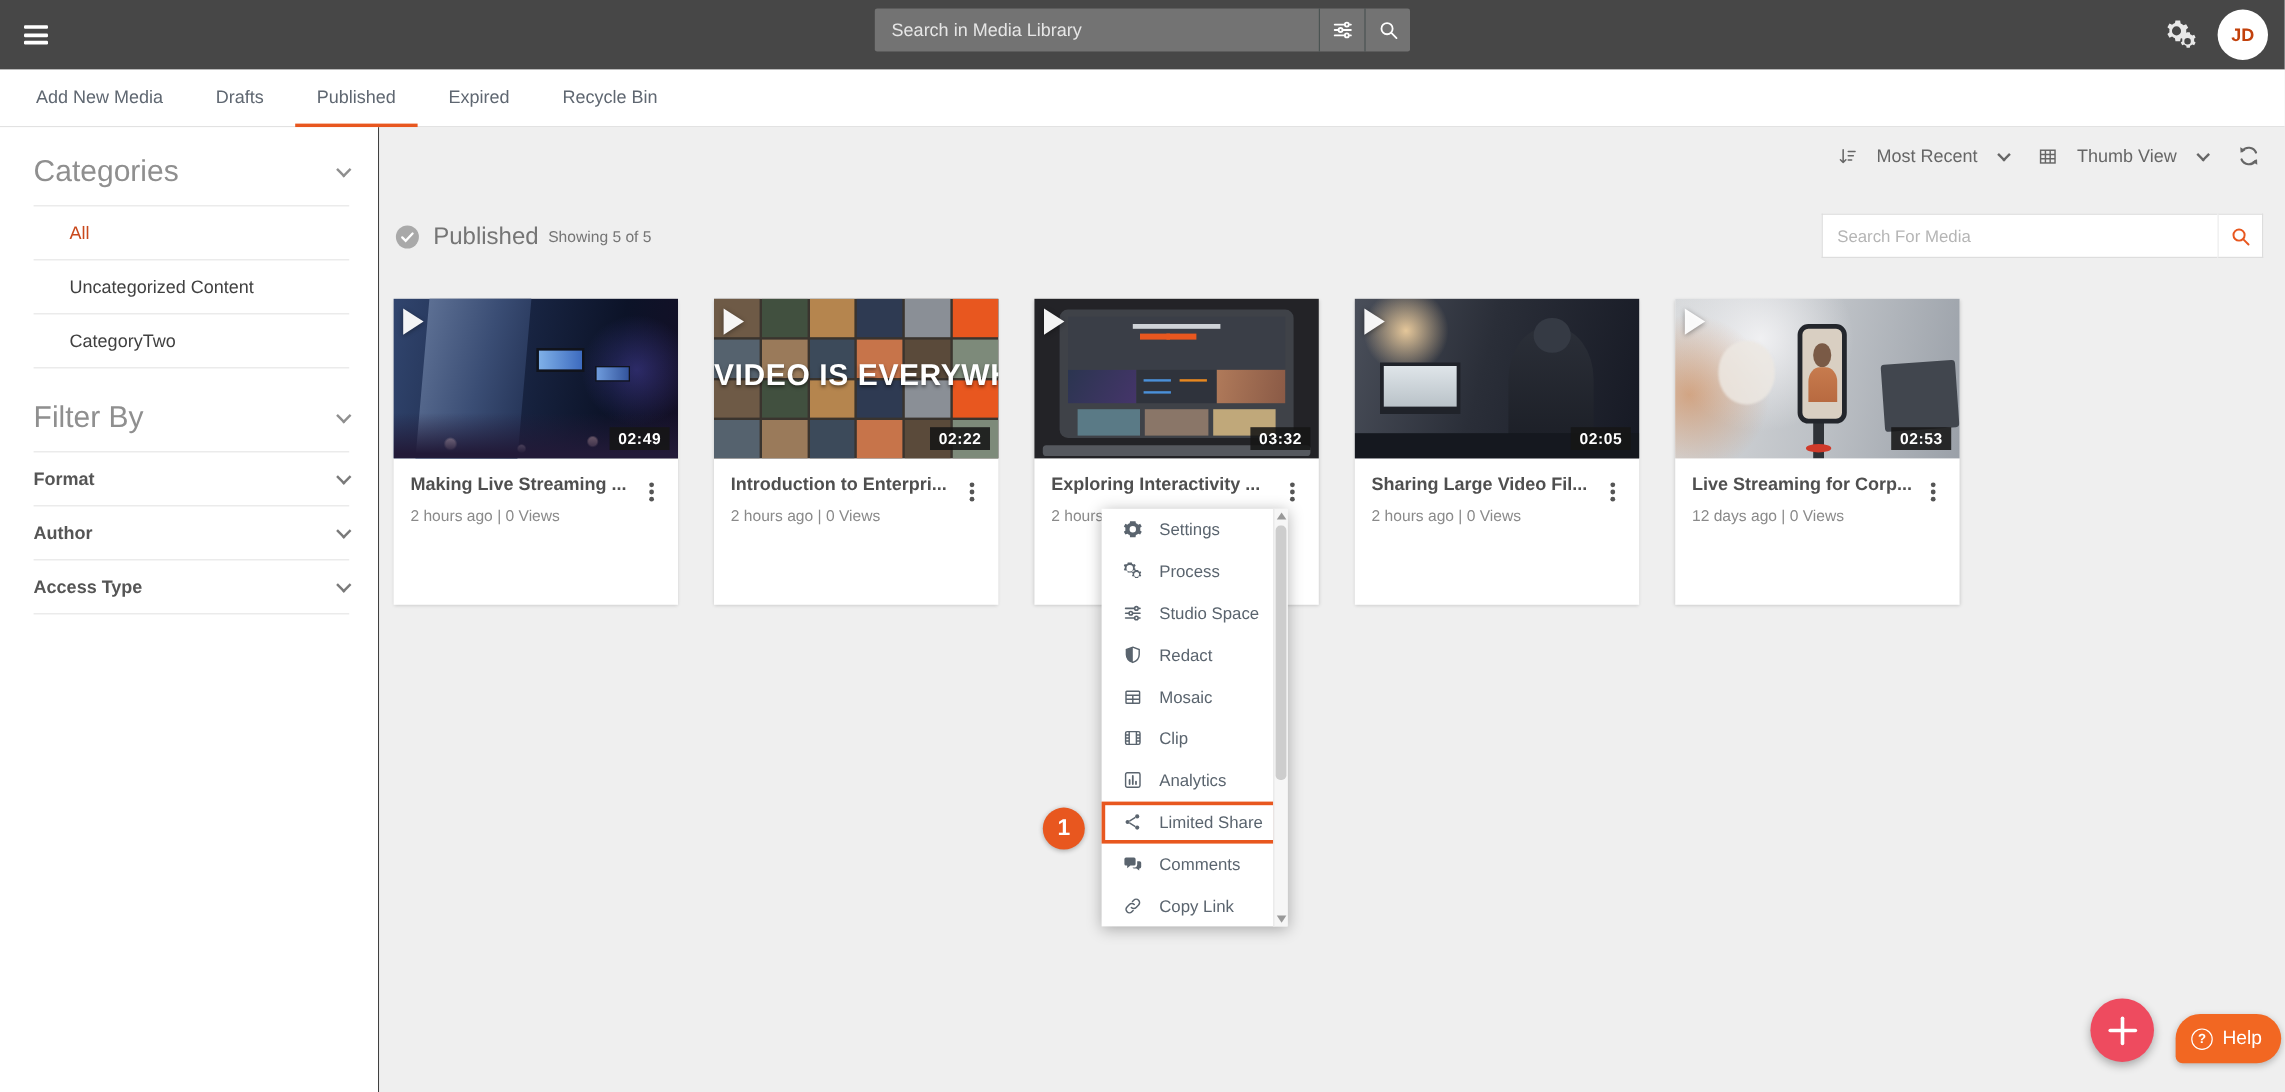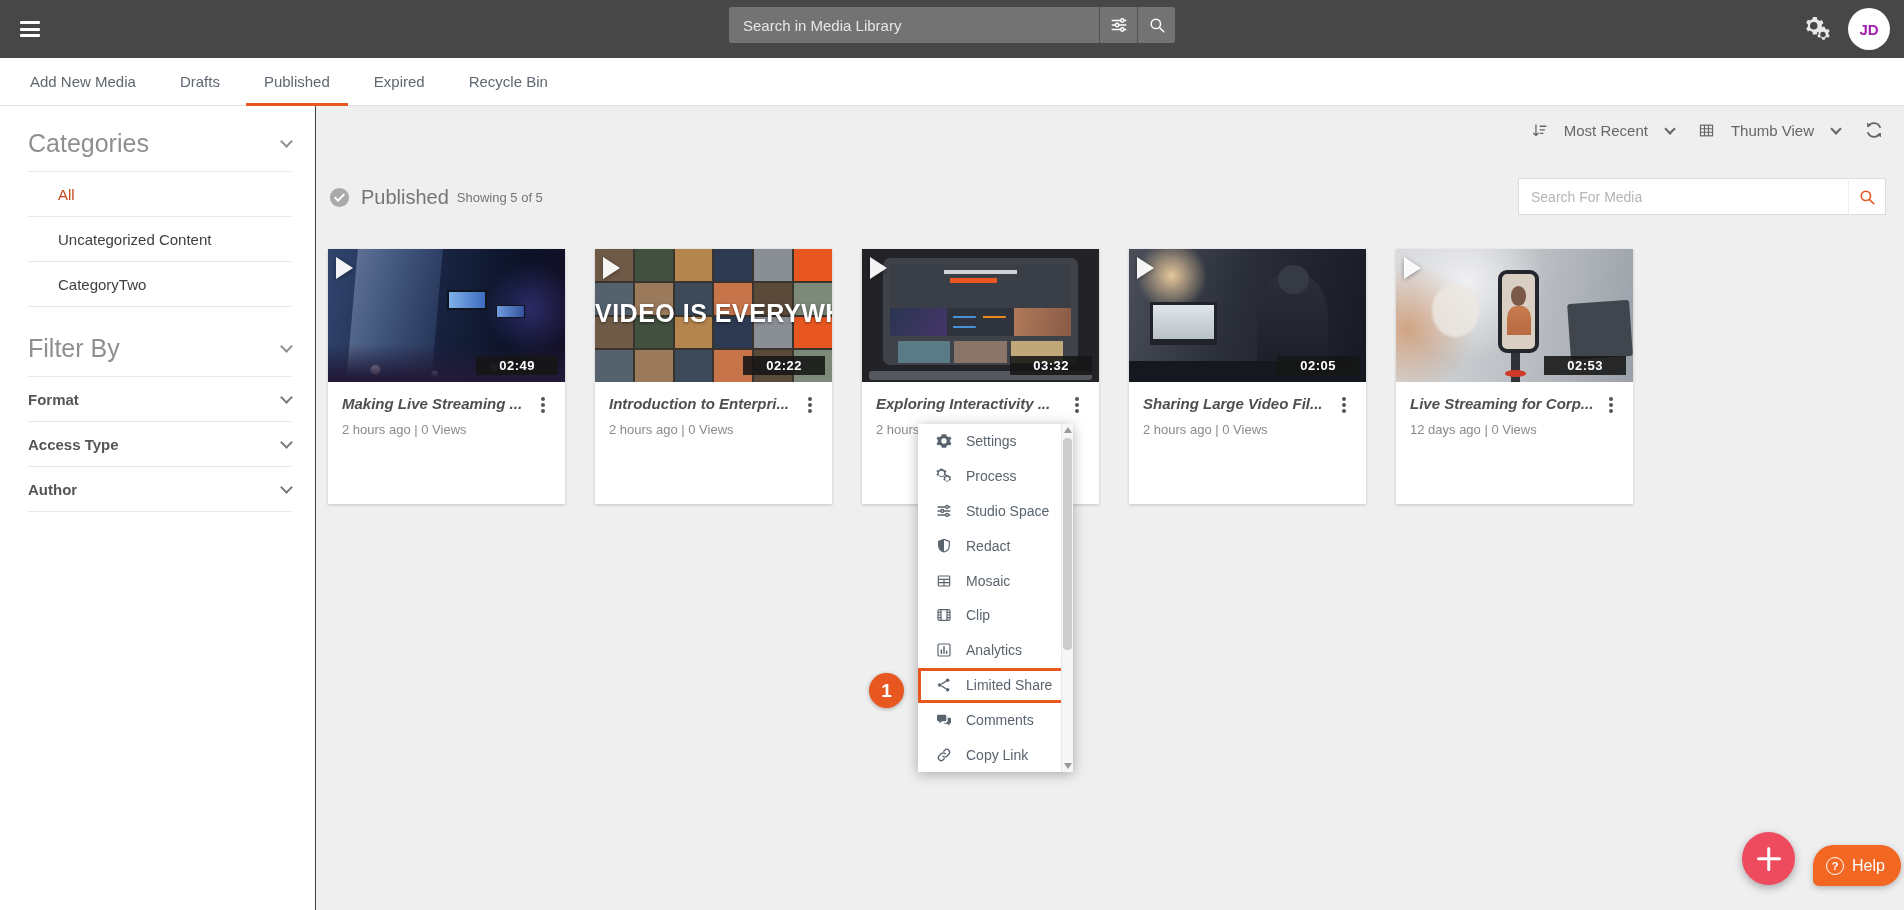--- a/index.html
+++ b/index.html
@@ -13,21 +13,21 @@
   .hamburger i { display:block; height:3px; background:#fff; margin-bottom:3.5px; border-radius:1px; }
   .top-search { position:absolute; left:729px; top:7px; width:446px; height:36px;
                 display:flex; align-items:stretch; background:#737373; border-radius:2px; }
   .top-search input { flex:1; background:transparent; border:none; outline:none; color:#f0f0f0;
                       font-size:15px; padding:0 14px; font-family:inherit; }
   .top-search input::placeholder { color:#e6e6e6; opacity:1; }
   .ts-btn { width:38px; display:flex; align-items:center; justify-content:center;
             border-left:1px solid #4b5453; color:#fff; cursor:pointer; }
   .top-right { position:absolute; right:14px; top:0; height:58px; display:flex; align-items:center; gap:18px; }
   .admin-gears { color:#e8e8e8; cursor:pointer; display:flex; }
-  .avatar { width:42px; height:42px; border-radius:50%; background:#fff; color:#a21caf;
+  .avatar { width:42px; height:42px; border-radius:50%; background:#fff; color:#c2410c;
             font-weight:bold; font-size:15px; display:flex; align-items:center; justify-content:center; cursor:pointer; }
 
   
   .tabsbar { position:absolute; left:0; top:58px; width:1904px; height:48px; background:#fff;
              border-bottom:1px solid #e2e2e2; display:flex; align-items:center; padding-left:28px; gap:40px; }
   .tab { position:relative; color:#5f6771; font-size:15px; cursor:pointer; height:48px;
          display:flex; align-items:center; padding:0 2px; }
   .tab.active::after { content:""; position:absolute; left:-16px; right:-16px; bottom:0; height:3px; background:#e8571f; }
 
   
@@ -64,23 +64,23 @@
                           display:flex; align-items:center; justify-content:center; color:#e8571f; cursor:pointer; }
 
   
   .cards { position:absolute; left:328px; top:249px; display:flex; gap:30px; }
   .card { width:237px; height:255px; background:#fff; box-shadow:0 1px 3px rgba(0,0,0,.18); }
   .thumb { position:relative; width:237px; height:133px; overflow:hidden; cursor:pointer; }
   .play { position:absolute; left:8px; top:8px; width:0; height:0; z-index:5;
           border-left:17px solid rgba(255,255,255,.95); border-top:11px solid transparent; border-bottom:11px solid transparent;
           filter:drop-shadow(0 1px 2px rgba(0,0,0,.4)); }
   .duration { position:absolute; right:7px; bottom:7px; background:rgba(22,22,22,.88); color:#fff;
-              font-size:13px; font-weight:bold; padding:2px 23px; z-index:5; letter-spacing:.5px; }
+              font-size:13px; font-weight:bold; padding:2px 7px; z-index:5; letter-spacing:.5px; }
   .card-info { padding:13px 14px 0 14px; }
-  .title-row { display:flex; align-items:flex-start; justify-content:space-between;font-style:italic; }
+  .title-row { display:flex; align-items:flex-end; justify-content:space-between; }
   .card-title { font-size:15px; font-weight:bold; color:#4f4f4f; white-space:nowrap; overflow:hidden; max-width:195px; cursor:pointer; }
   .kebab { width:4px; height:4px; border-radius:50%; background:#555; margin:8px 6px 0 0;
            box-shadow:0 -6px 0 #555, 0 6px 0 #555; cursor:pointer; flex:none; }
   .card-meta { margin-top:10px; font-size:13px; color:#8a8a8a; }
 
   
   .t1 { background:linear-gradient(100deg,#31456e 0%,#1a2746 40%,#0c1328 75%,#140f26 100%); }
   .t1-person { position:absolute; left:10%; top:-4%; width:36%; height:108%; transform:skewX(-5deg);
                background:linear-gradient(100deg,#5d7094 0%,#3a4d74 55%,#243356 100%); border-radius:6px; }
   .t1-screen { position:absolute; left:50%; top:31%; width:17%; height:15%; border:2px solid #10131c;
@@ -245,25 +245,25 @@
     <div class="spacer"></div>
     <div class="side-header">
       <span>Filter By</span>
       <span class="chev"></span>
     </div>
     <div class="filter-item">
       <span>Format</span>
       <span class="chev"></span>
     </div>
     <div class="filter-item">
+      <span>Author</span>
+      <span class="chev"></span>
+    </div>
+    <div class="filter-item">
       <span>Access Type</span>
-      <span class="chev"></span>
-    </div>
-    <div class="filter-item">
-      <span>Author</span>
       <span class="chev"></span>
     </div>
   </div>
 
   <div class="content-bg"></div>
 
   <div class="toolbar">
     <span class="tool-group">
       <svg width="17" height="17" viewBox="0 0 24 24" fill="none" stroke="currentColor" stroke-width="1.8" stroke-linecap="round">
         <path d="M7 4v15M7 19l-3.2-3.2M7 19l3.2-3.2M13 6h8M13 11h6M13 16h4"></path>

